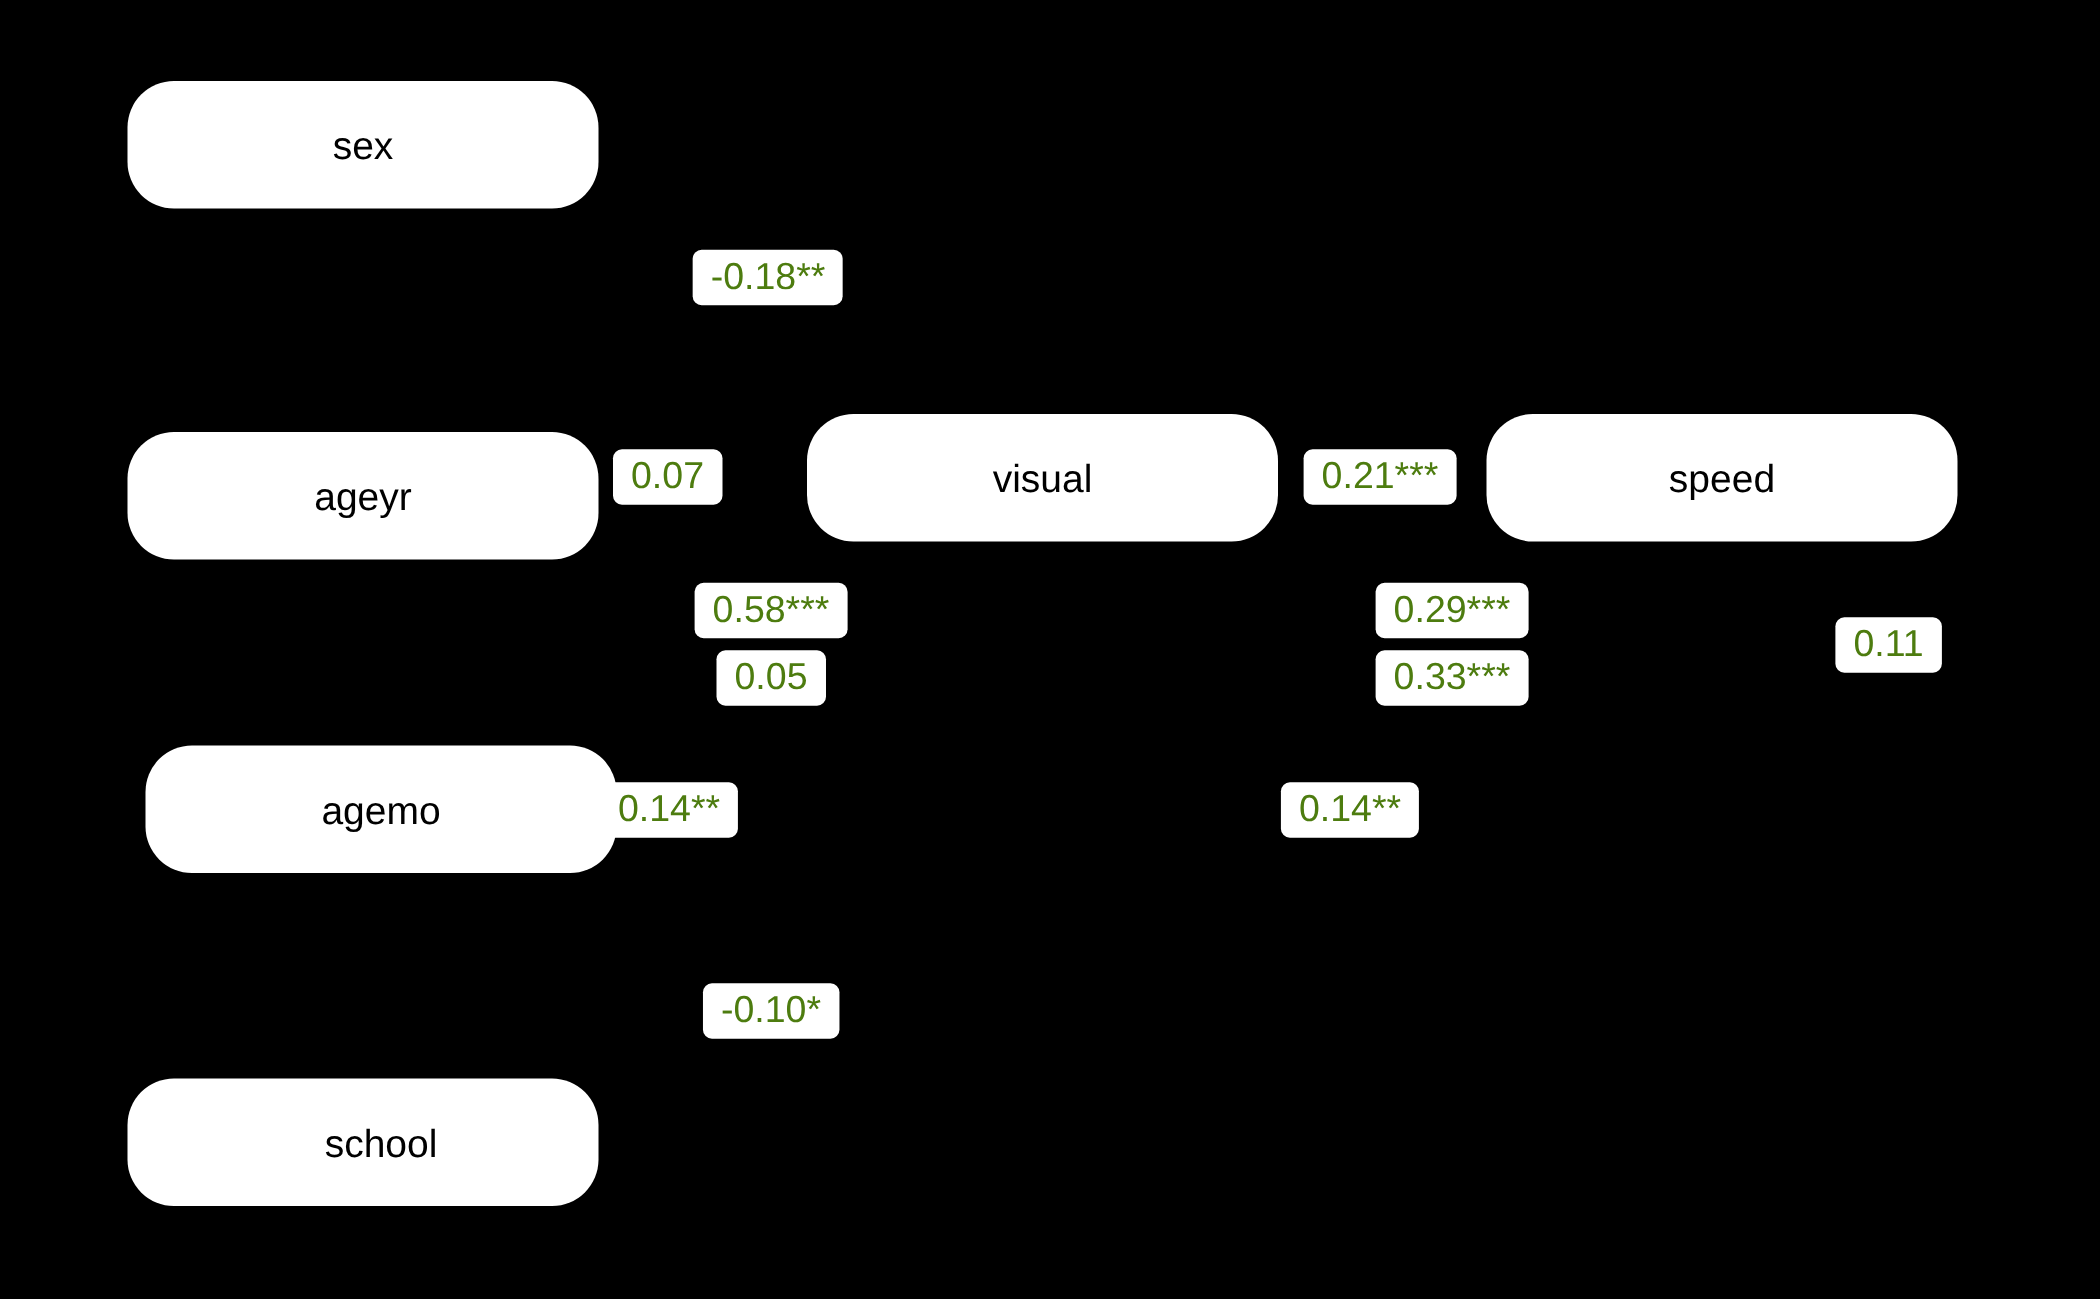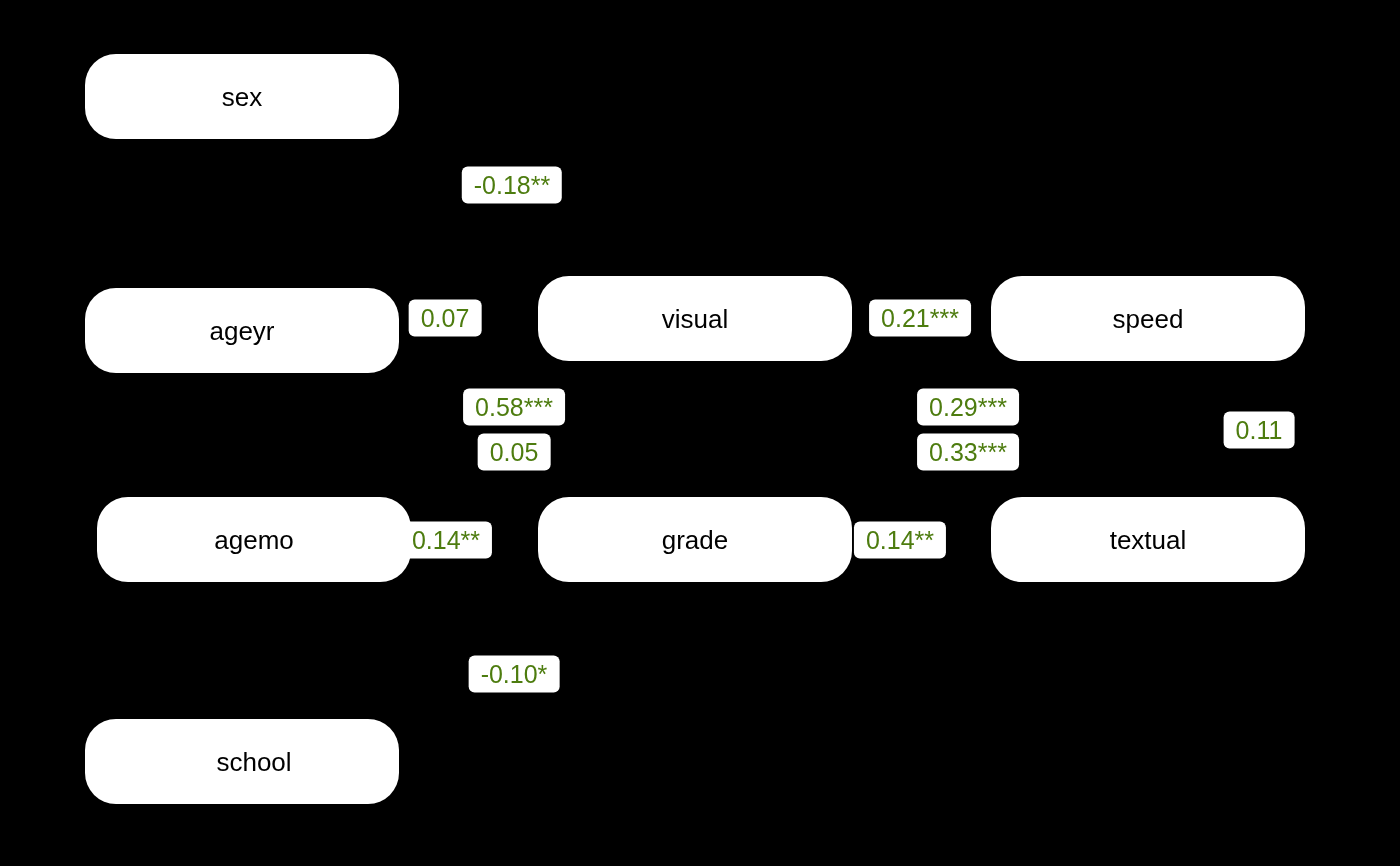--- a/index.html
+++ b/index.html
@@ -69,22 +69,20 @@
 </head>
 <body>
 
 <div class="canvas">
 
   <div class="node" id="node-sex">sex</div>
   <div class="node" id="node-ageyr">ageyr</div>
   <div class="node" id="node-visual">visual</div>
   <div class="node" id="node-speed">speed</div>
   <div class="node" id="node-agemo">agemo</div>
-  <div class="node" id="node-grade">grade</div>
-  <div class="node" id="node-textual">textual</div>
   <div class="node" id="node-school">school</div>
 
   <div class="edge-label" id="el-1">-0.18**</div>
   <div class="edge-label" id="el-2">0.07</div>
   <div class="edge-label" id="el-3">0.21***</div>
   <div class="edge-label" id="el-4">0.58***</div>
   <div class="edge-label" id="el-5">0.05</div>
   <div class="edge-label" id="el-6">0.29***</div>
   <div class="edge-label" id="el-7">0.33***</div>
   <div class="edge-label" id="el-8">0.11</div>

